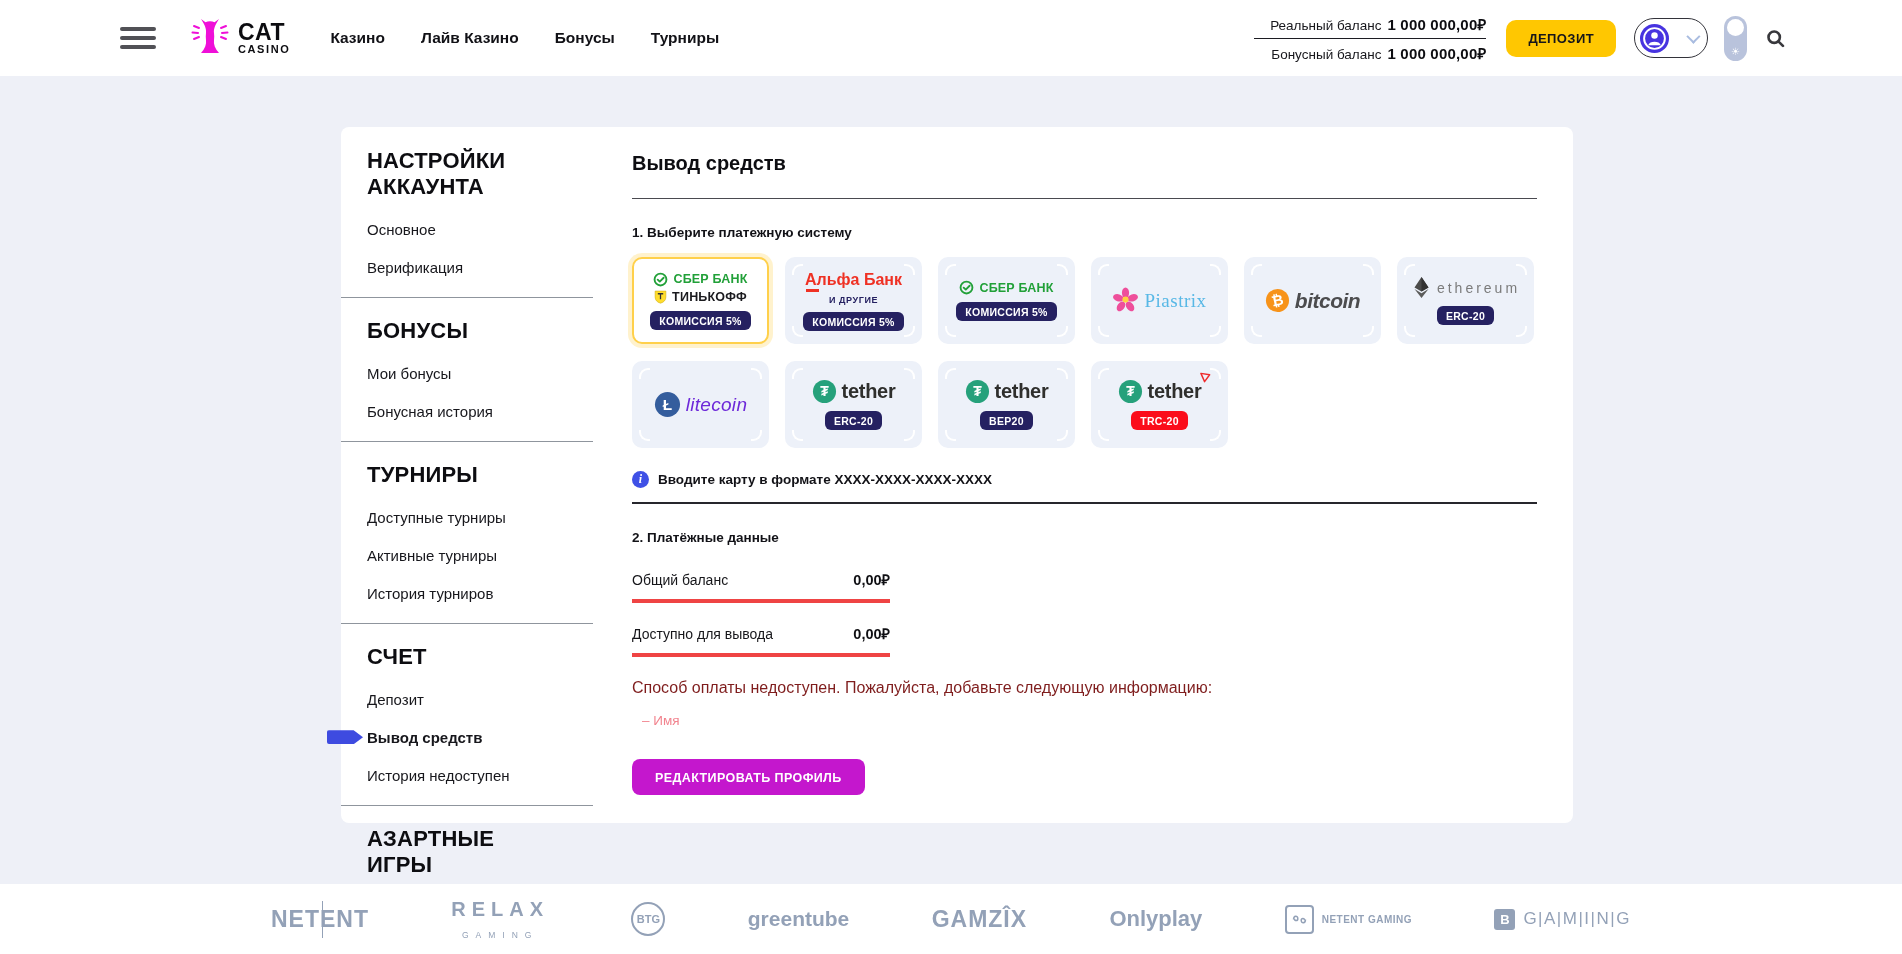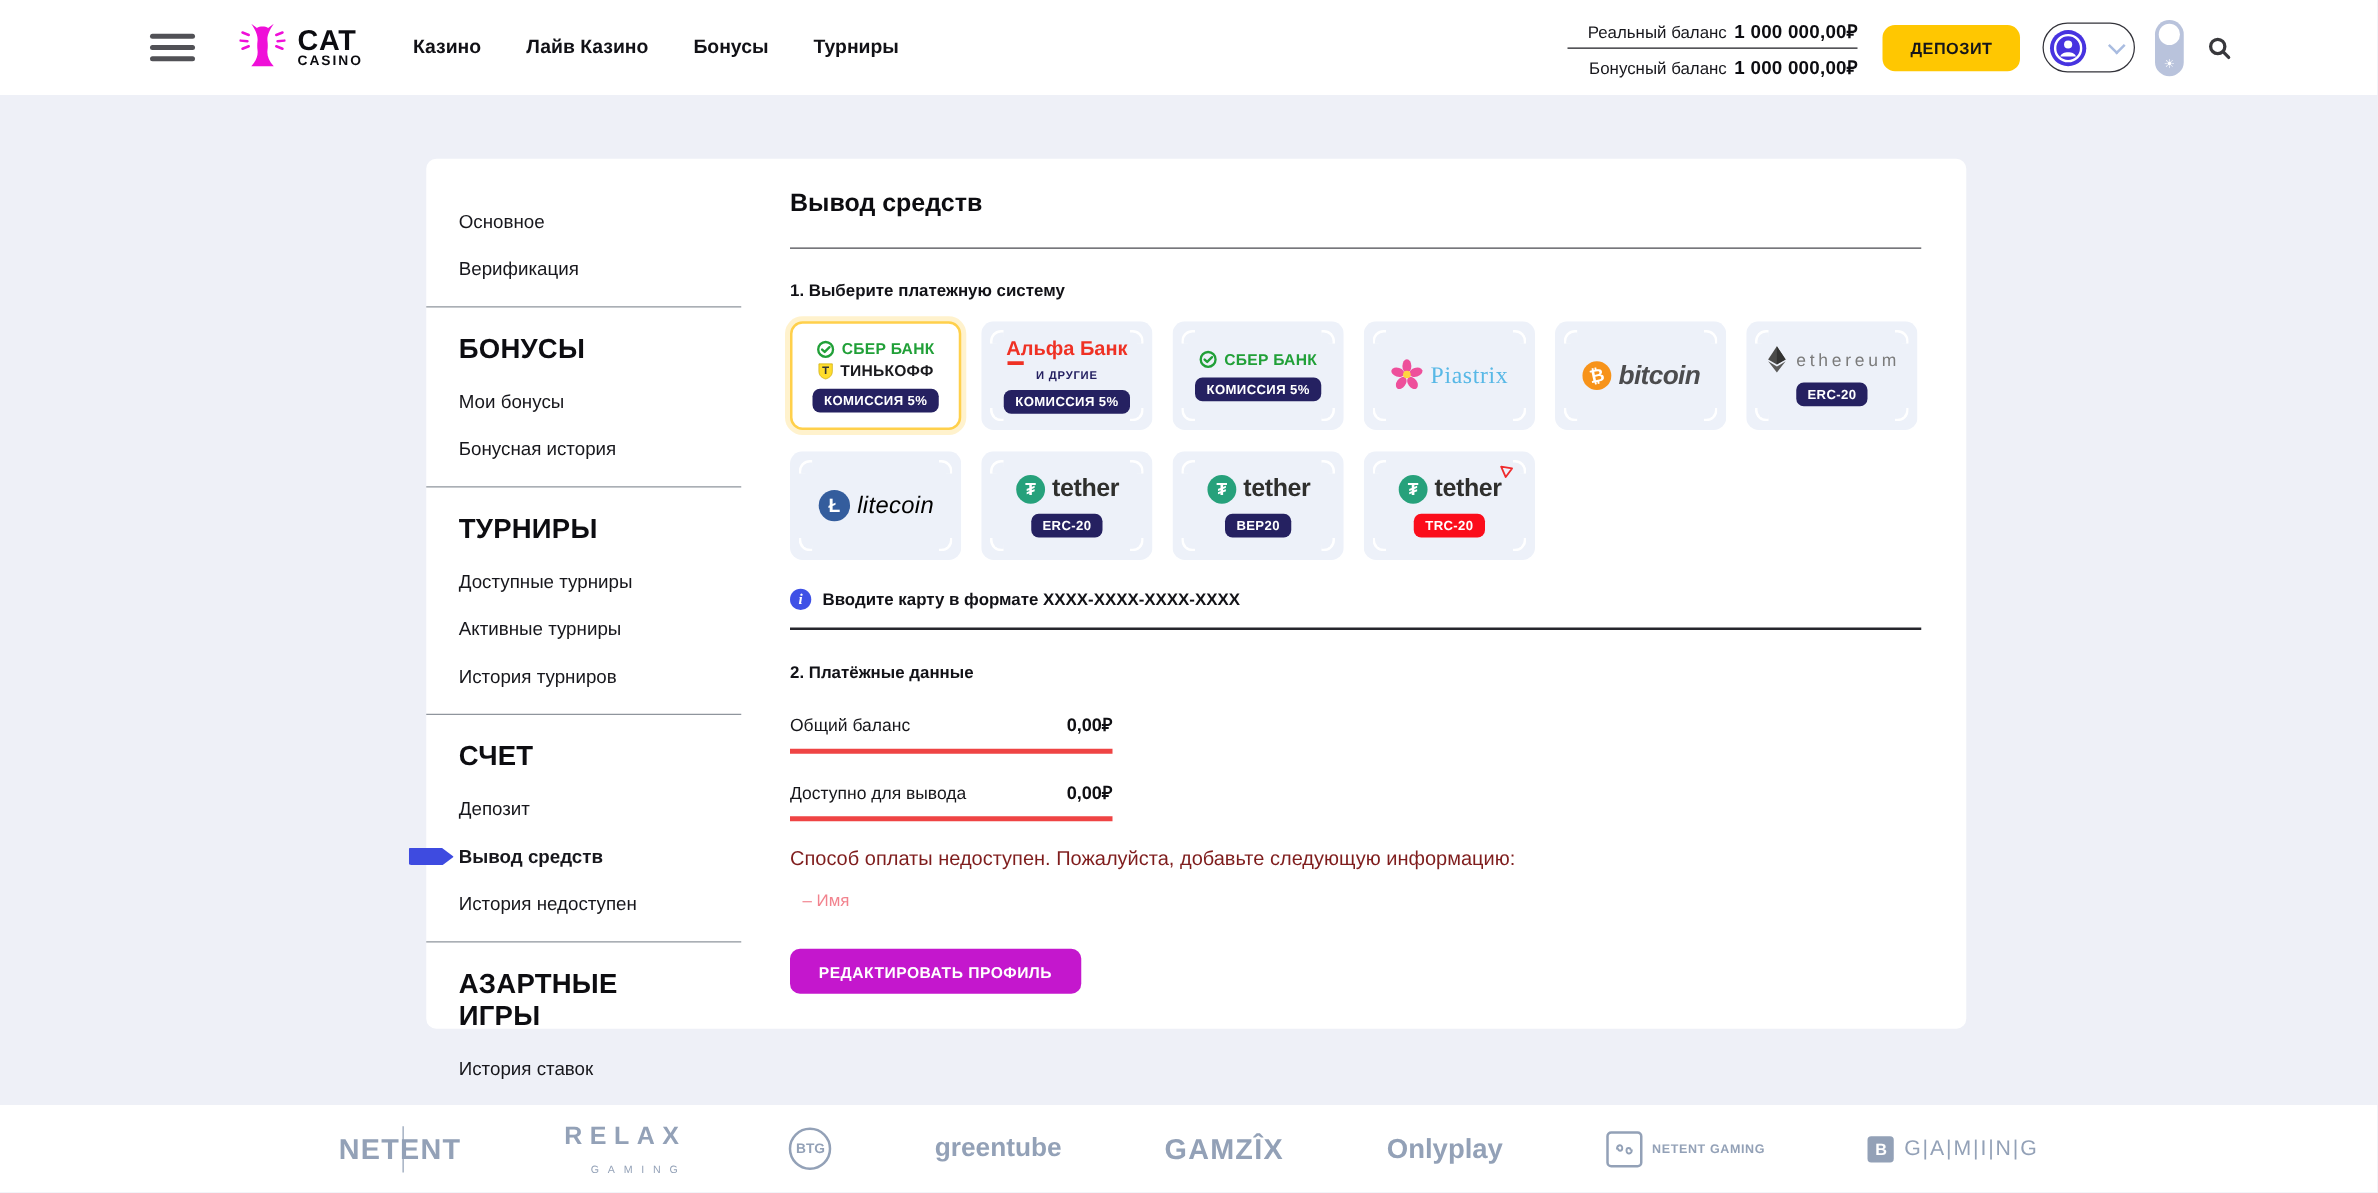--- a/index.html
+++ b/index.html
@@ -94,21 +94,21 @@
   .tile-row { display:flex; align-items:center; gap:5px; position:relative; z-index:1; }
   .t-icon { display:flex; align-items:center; }
   .t-sber { font-size:12.5px; font-weight:800; color:#21a038; letter-spacing:.2px; }
   .t-tinkoff { font-size:12.5px; font-weight:900; color:#1a1a1e; letter-spacing:.2px; }
   .t-alfa { font-size:16px; font-weight:800; color:#ef3124; position:relative; }
   .t-alfa::after { content:""; position:absolute; left:1px; bottom:-3px; width:13px; height:2.5px; background:#ef3124; }
   .t-alfa-sub { font-size:9px; font-weight:800; color:#252161; letter-spacing:.6px; margin-top:3px; }
   .t-piastrix { font-family:"Liberation Serif", serif; font-size:19px; color:#58b8e6; letter-spacing:.5px; }
   .t-bitcoin { font-size:21px; font-weight:800; font-style:italic; color:#4c4c4e; letter-spacing:-.5px; }
   .t-ethereum { font-size:14px; font-weight:400; color:#7b7b7b; letter-spacing:3px; }
-  .t-litecoin { font-size:19px; font-style:italic; color:#000000; letter-spacing:.3px; }
+  .t-litecoin { font-size:19px; font-style:italic; color:#6d28d9; letter-spacing:.3px; }
   .t-tether { font-size:20px; font-weight:800; color:#2f2f2d; letter-spacing:-.3px; }
   .tron-mark { position:absolute; top:-7px; right:-10px; display:flex; }
   .badge {
     margin-top:4px; padding:4px 9px 3px; border-radius:6px;
     font-size:10.5px; font-weight:700; color:#fff; letter-spacing:.3px; z-index:1;
   }
   .badge.navy { background:#252161; }
   .badge.red  { background:#fb0d1b; }
 
   .info-row { margin-top:23px; display:flex; align-items:center; gap:9px; }
@@ -135,21 +135,21 @@
     font-family:inherit; font-size:12.5px; font-weight:800; letter-spacing:.4px; color:#fff;
     cursor:pointer;
   }
 
   
   .footer { position:absolute; left:0; right:0; bottom:0; height:70px; background:#fff; display:flex; align-items:center; }
   .footer-inner { width:1360px; margin:0 auto; display:flex; align-items:center; justify-content:space-between; }
   .provider { color:#93a1b7; display:flex; align-items:center; gap:8px; }
   .p-netent { font-size:23px; font-weight:800; letter-spacing:1px; position:relative; }
   .p-netent::after { content:""; position:absolute; left:52%; top:-5px; bottom:-5px; width:1px; background:#93a1b7; }
-  .p-relax { display:flex; flex-direction:column; align-items:flex-end; line-height:1; }
+  .p-relax { display:flex; flex-direction:column; align-items:center; line-height:1; }
   .p-relax .l1 { font-size:20px; font-weight:600; letter-spacing:6px; }
   .p-relax .l2 { font-size:8.5px; letter-spacing:7px; margin-top:4px; }
   .p-btg { width:34px; height:34px; border:2px solid #93a1b7; border-radius:50%; display:flex; align-items:center; justify-content:center; font-size:11px; font-weight:800; }
   .p-greentube { font-size:21px; font-weight:700; }
   .p-gamzix { font-size:23px; font-weight:800; letter-spacing:1px; }
   .p-onlyplay { font-size:22px; font-weight:800; }
   .p-mascot .orn { width:29px; height:29px; border:2px solid #93a1b7; border-radius:4px; display:flex; align-items:center; justify-content:center; font-size:15px; }
   .p-mascot .txt { font-size:10px; font-weight:600; letter-spacing:.5px; }
   .p-bgaming .bbox { width:21px; height:21px; background:#93a1b7; color:#fff; border-radius:3px; display:flex; align-items:center; justify-content:center; font-size:13px; font-weight:800; }
   .p-bgaming .rest { font-size:17px; font-weight:500; letter-spacing:1.5px; }
@@ -224,20 +224,21 @@
   <button class="search-btn">
     <svg width="21" height="21" viewBox="0 0 24 24">
       <circle cx="10.5" cy="10.5" r="6.5" fill="none" stroke="#38383c" stroke-width="3"></circle>
       <line x1="15.5" y1="15.5" x2="20.5" y2="20.5" stroke="#38383c" stroke-width="3" stroke-linecap="round"></line>
     </svg>
   </button>
 </header>
 
 <div class="card">
   <aside class="sidebar">
+      <h2 class="side-section-title">НАСТРОЙКИ АККАУНТА</h2>
       <div class="side-item"><span>Основное</span></div>
       <div class="side-item"><span>Верификация</span></div>
       <hr class="sidebar-divider">
       <h2 class="side-section-title">БОНУСЫ</h2>
       <div class="side-item"><span>Мои бонусы</span></div>
       <div class="side-item"><span>Бонусная история</span></div>
       <hr class="sidebar-divider">
       <h2 class="side-section-title">ТУРНИРЫ</h2>
       <div class="side-item"><span>Доступные турниры</span></div>
       <div class="side-item"><span>Активные турниры</span></div>

